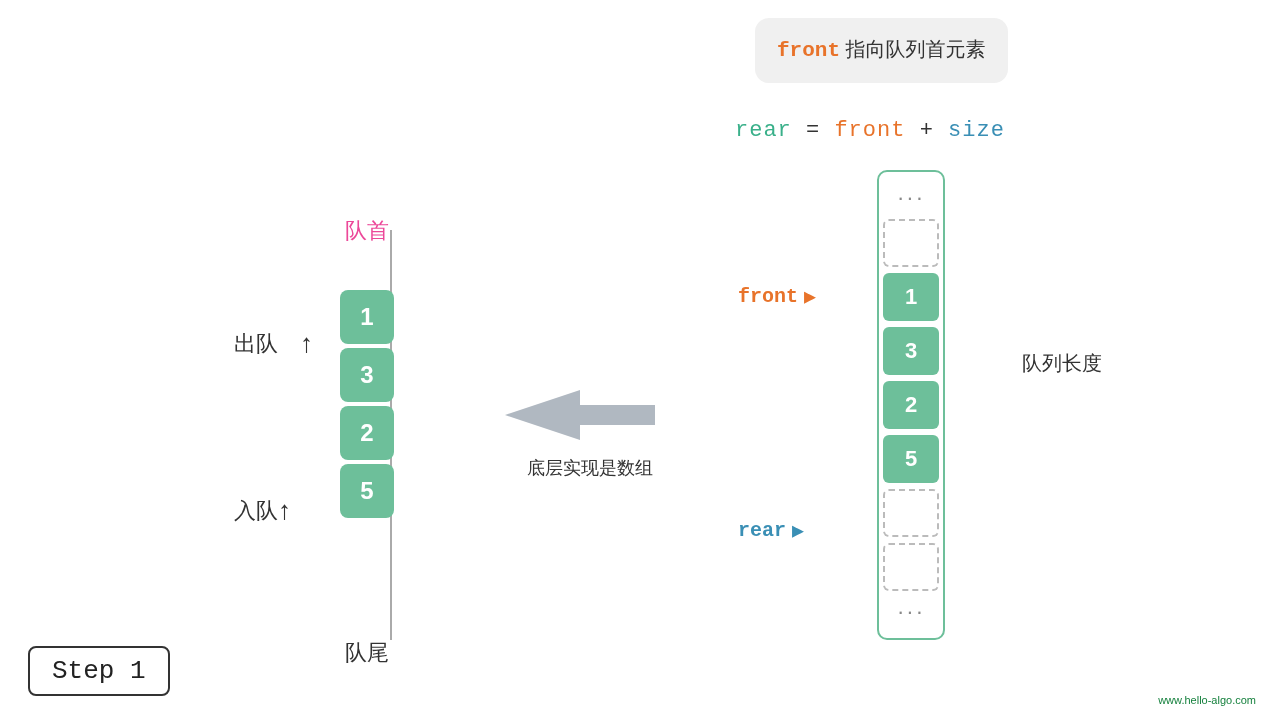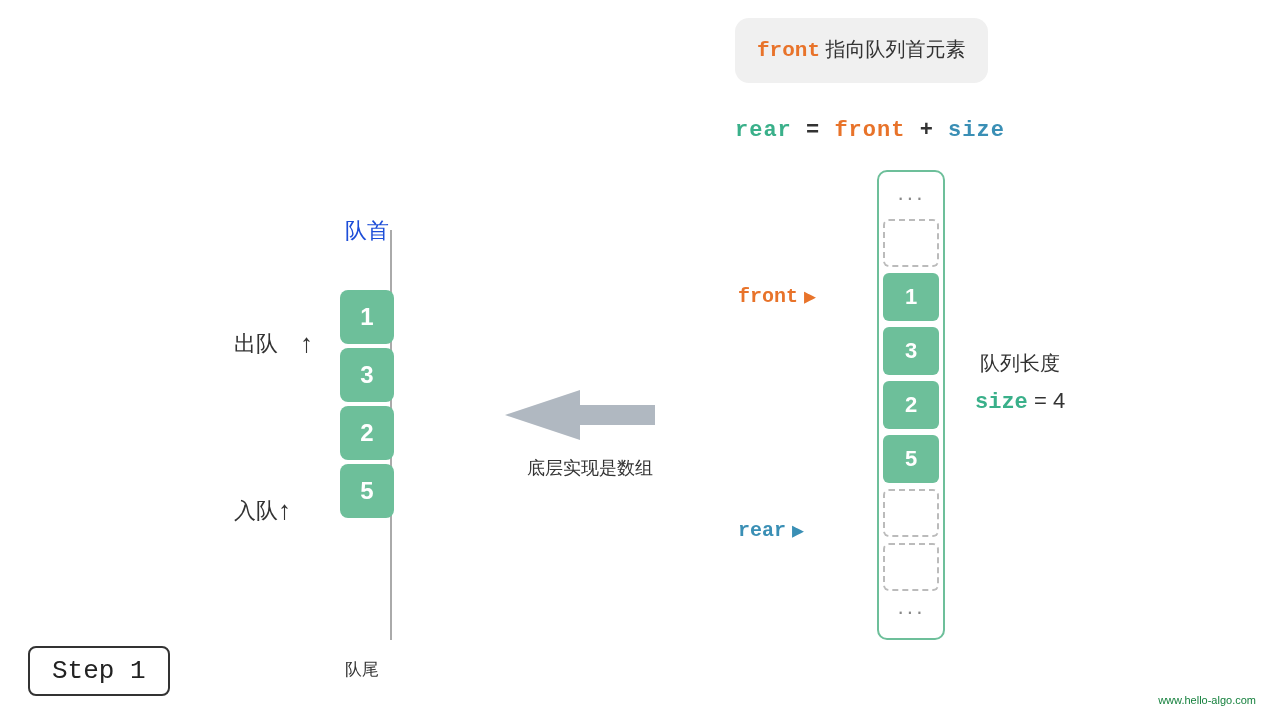--- a/index.html
+++ b/index.html
@@ -9,39 +9,39 @@
       background: #ffffff;
       font-family: 'Arial', sans-serif;
       overflow: hidden;
       position: relative;
     }
 
     
     .legend-box {
       position: absolute;
       top: 18px;
-      left: 735px;
+      left: 755px;
       background: #f0f0f0;
       border-radius: 14px;
       padding: 14px 22px;
       line-height: 1.7;
     }
     .legend-box .legend-line {
       font-size: 20px;
       color: #333;
     }
 
     
     .formula-line {
       position: absolute;
       top: 118px;
       left: 735px;
       font-size: 22px;
       font-family: 'Courier New', monospace;
-      font-weight: bold;
+      font-weight: normal;
       color: #333;
       letter-spacing: 1px;
     }
 
     
     .color-orange { color: #e8732a; }
     .color-green  { color: #3ab08a; }
     .color-blue   { color: #3a8fb5; }
     
     .left-cells {
@@ -161,26 +161,25 @@
       font-weight: bold;
       color: #3a8fb5;
       display: flex;
       align-items: center;
       gap: 6px;
     }
 
     
     .queue-length-label {
       position: absolute;
-      left: 975px;
+      left: 1022px;
       top: 345px;
       font-size: 20px;
       color: #333;
       line-height: 1.8;
-      text-align: center;
     }
     .size-eq {
       font-family: 'Courier New', monospace;
       font-weight: bold;
       font-size: 22px;
       color: #3ab08a;
     }
 
     
     .step-label {
@@ -221,23 +220,23 @@
 <div class="legend-box">
   <div class="legend-line">
     <span class="color-orange" style="font-family:'Courier New',monospace;font-weight:bold;font-size:21px;">front</span><span> 指向队列首元素</span>
   </div>
 </div>
 
 <div class="formula-line">
   <span class="color-green">rear</span><span> = </span><span class="color-orange">front</span><span> + </span><span class="color-blue">size</span>
 </div>
 
-<div style="position:absolute;top:216px;left:345px;font-size:22px;color:#1d4ed8;">队首</div>
-
-<div style="position:absolute;top:658px;left:345px;font-size:17px;color:#333;">队尾</div>
+<div style="position:absolute;top:216px;left:345px;font-size:22px;color:#ec4899;">队首</div>
+
+<div style="position:absolute;top:638px;left:345px;font-size:22px;color:#333;">队尾</div>
 
 <div style="position:absolute;top:328px;left:234px;font-size:22px;color:#333;display:flex;align-items:center;gap:22px;">
   <span>出队</span>
   <span style="font-size:26px;">↑</span>
 </div>
 
 <div style="position:absolute;top:495px;left:234px;font-size:22px;color:#333;display:flex;align-items:center;gap:0;">
   <span>入队</span>
   <span style="font-size:26px;">↑</span>
 </div>
@@ -278,20 +277,17 @@
   <span>▶</span>
 </div>
 
 <div class="rear-label">
   <span style="font-family:'Courier New',monospace;font-weight:bold;font-size:20px;color:#3a8fb5;">rear</span>
   <span>▶</span>
 </div>
 
 <div class="queue-length-label">
   <div>队列长度</div>
-  <div>
-    <span class="size-eq">size</span><span style="font-size:22px;color:#333;"> = 4</span>
-  </div>
 </div>
 
 <div class="step-label">Step  1</div>
 
 <div class="website-label">www.hello-algo.com</div>
 
 </body></html>

